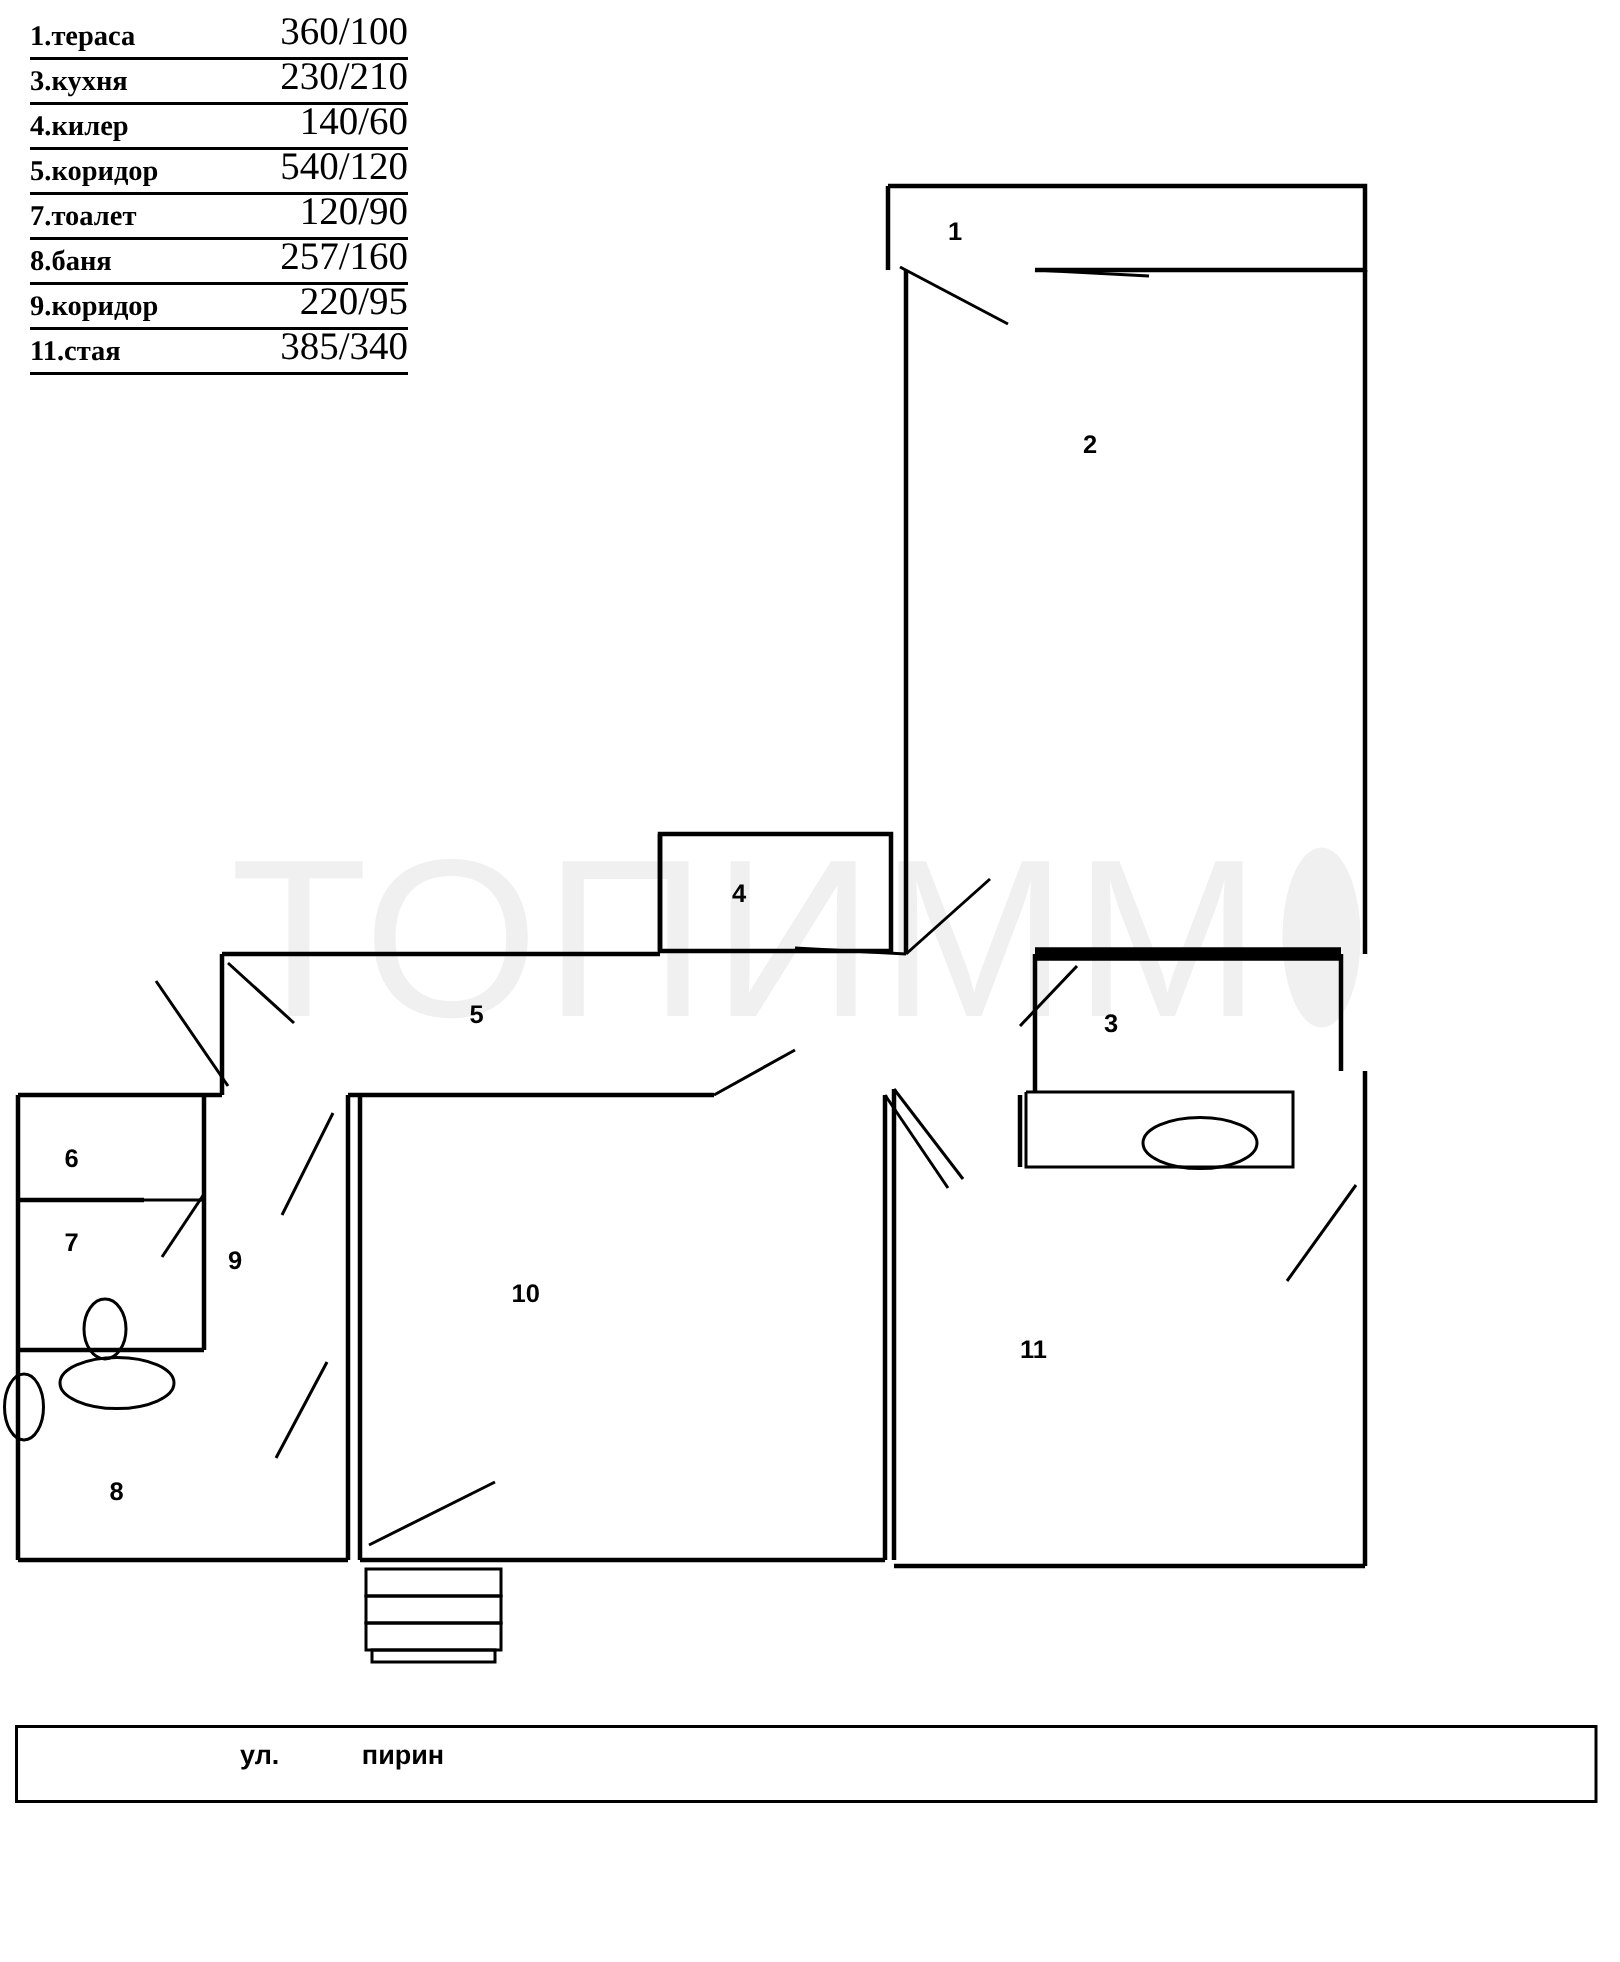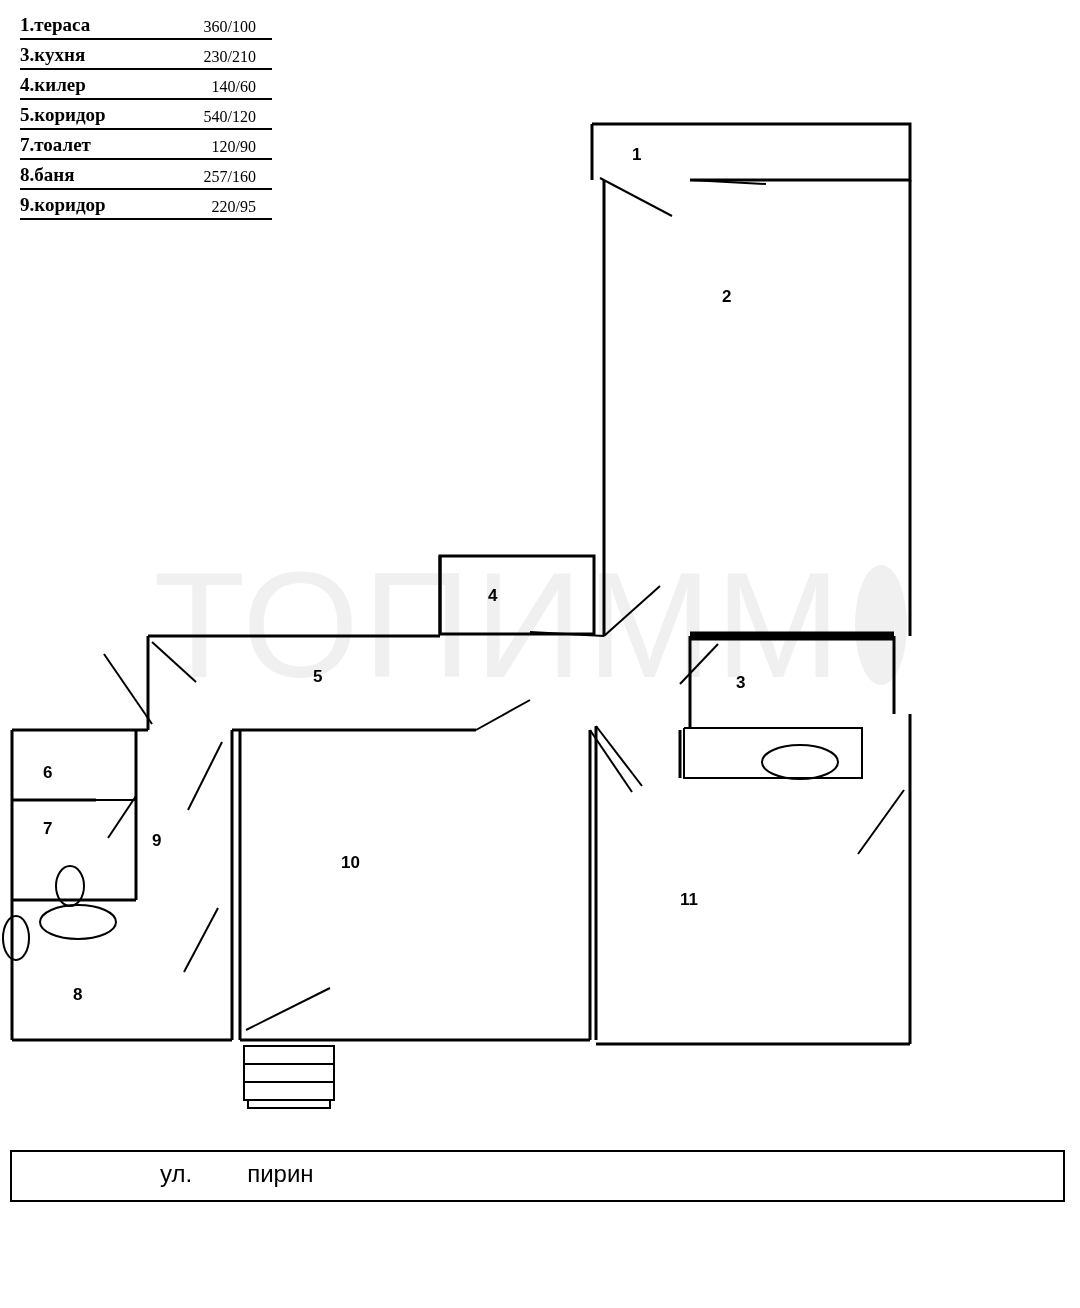--- a/index.html
+++ b/index.html
@@ -37,23 +37,23 @@
     font-size: 19px;
     font-weight: bold;
     font-family: "Liberation Serif", serif;
     white-space: nowrap;
   }
   .legend-num {
     font-weight: bold;
   }
   .legend-dim {
     position: absolute;
-    right: 16px;
+    right: 0;
     bottom: 2px;
-    font-size: 16px;
+    font-size: 26px;
     font-family: "Liberation Serif", serif;
     white-space: nowrap;
   }
 
   
   #watermark {
     position: absolute;
     left: 180px;
     top: 530px;
     width: 700px;
@@ -92,22 +92,22 @@
     top: 1150px;
     width: 1055px;
     height: 52px;
     border: 2px solid #000;
     box-sizing: border-box;
   }
   #street-text {
     position: absolute;
     left: 160px;
     top: 1160px;
-    font-size: 24px;
-    font-weight: normal;
+    font-size: 18px;
+    font-weight: bold;
     font-family: "Liberation Sans", sans-serif;
   }
   #street-text .street-gap {
     display: inline-block;
     width: 55px;
   }
 </style>
 </head>
 <body>
 
@@ -134,20 +134,24 @@
       <span class="legend-name"><span class="legend-num">7.</span><span>тоалет</span></span>
       <span class="legend-dim">120/90</span>
     </div>
     <div class="legend-row">
       <span class="legend-name"><span class="legend-num">8.</span><span>баня</span></span>
       <span class="legend-dim">257/160</span>
     </div>
     <div class="legend-row">
       <span class="legend-name"><span class="legend-num">9.</span><span>коридор</span></span>
       <span class="legend-dim">220/95</span>
+    </div>
+    <div class="legend-row">
+      <span class="legend-name"><span class="legend-num">11.</span><span>стая</span></span>
+      <span class="legend-dim">385/340</span>
     </div>
   </div>
 
   <div id="watermark">
     <span>ТОПИММ</span>
       <span class="wm-round"></span>
   </div>
 
   <svg id="plan" width="1080" height="1308" viewBox="0 0 1080 1308">
     <g fill="none" stroke="#000000" stroke-width="3">

